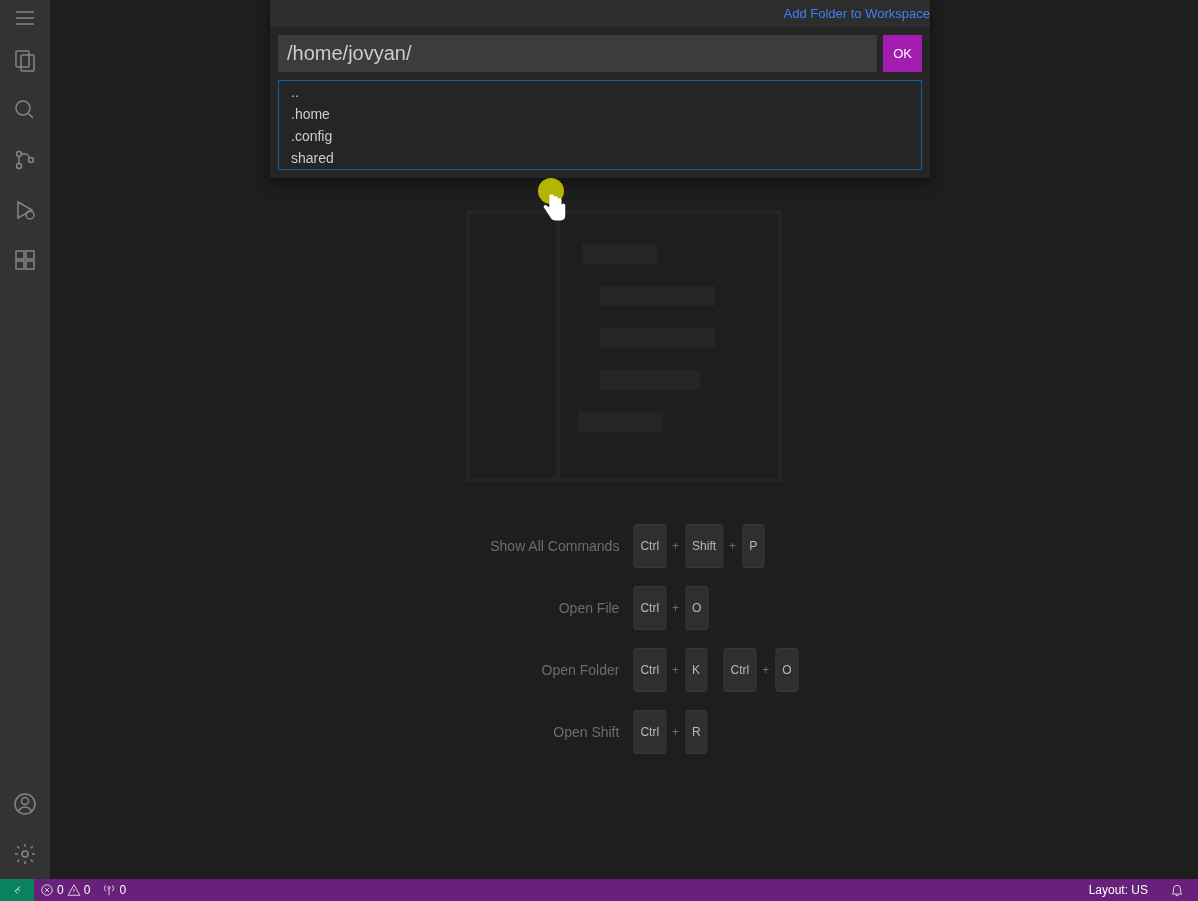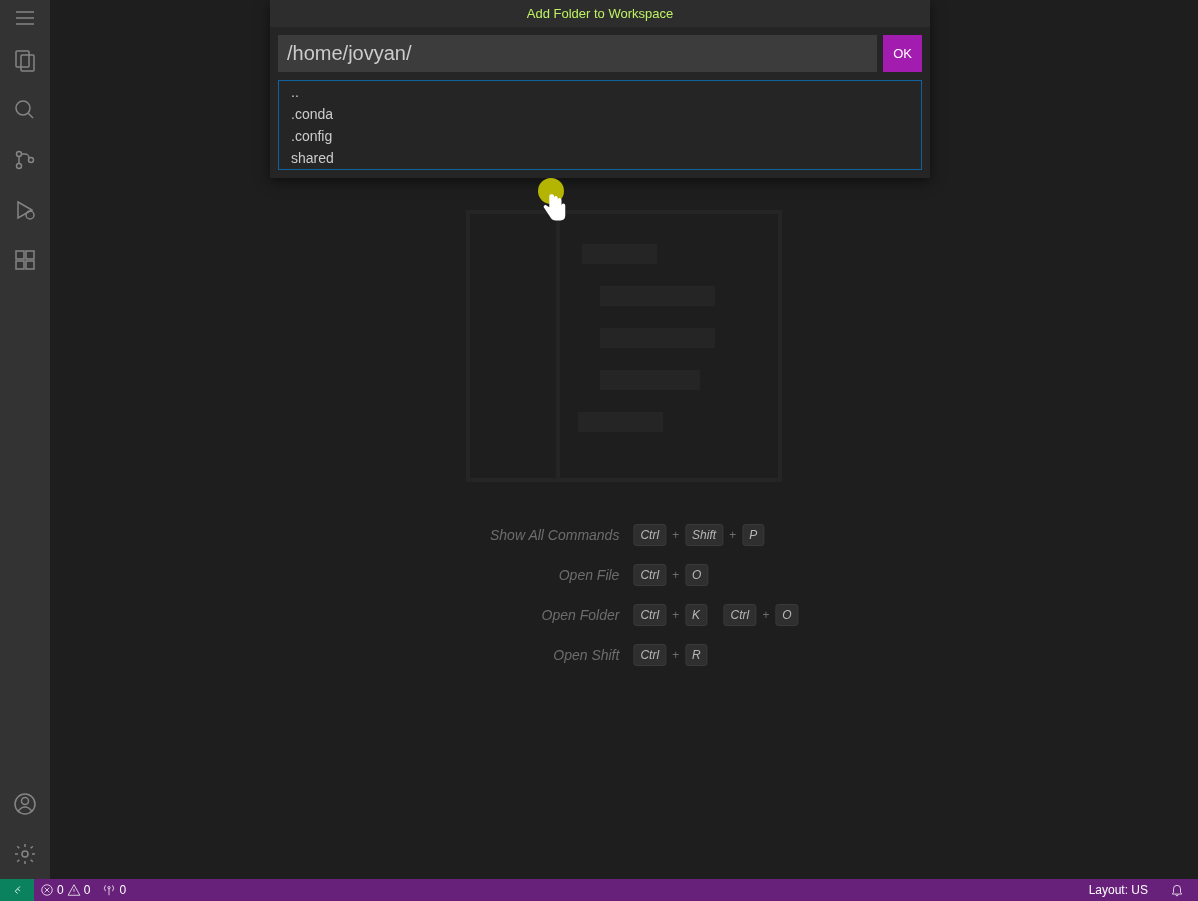--- a/index.html
+++ b/index.html
@@ -21,30 +21,30 @@
 .watermark .wm-left { width:90px; border-right:4px solid #252525; }
 .watermark .wm-right { flex:1; padding:30px 0 0 40px; }
 .wm-line { background:#252525; height:20px; margin-bottom:22px; }
 .wm-l1 { width:75px; margin-left:-18px; }
 .wm-l2 { width:115px; }
 .wm-l3 { width:115px; }
 .wm-l4 { width:100px; }
 .wm-l5 { width:85px; margin-left:-22px; }
 
 
-.hints { position:absolute; top:524px; left:50%; transform:translateX(-50%); display:flex; flex-direction:column; gap:18px; color:#6d6d6d;font-style:italic; }
+.hints { position:absolute; top:524px; left:50%; transform:translateX(-50%); display:flex; flex-direction:column; gap:18px; color:#6d6d6d; }
 .hint-row { display:flex; align-items:center; gap:14px; }
 .hint-label { width:170px; text-align:right; font-size:14px; line-height:1.3; }
 .hint-keys { display:flex; align-items:center; gap:6px; }
-.key { background:#2f2f2f; border:1px solid #3a3a3a; border-radius:3px; padding:3px 6px; font-size:12px; color:#b8b8b8; }
+.key { background:#2f2f2f; border:1px solid #3a3a3a; border-radius:3px; padding:14px 6px; font-size:12px; color:#b8b8b8; }
 .plus { color:#6d6d6d; font-size:12px; }
 
 
 .modal { position:absolute; top:0; left:270px; width:660px; background:#252526; box-shadow:0 4px 12px rgba(0,0,0,.5); z-index:50; }
-.modal-title { text-align:center; font-size:13px; color:#bef264; padding:6px 0; background:#2d2d2d; }
+.modal-title { text-align:right; font-size:13px; color:#3b82f6; padding:6px 0; background:#2d2d2d; }
 .modal-body { padding:8px; }
 .input-row { display:flex; gap:6px; }
 .path-input { flex:1; background:#3c3c3c; border:none; padding:7px 9px; color:#ccc; font-size:20px; outline:none; }
 .ok-btn { background:#a21caf; border:none; color:#fff; padding:0 10px; font-size:13px; cursor:pointer; }
 .suggestions { margin-top:8px; border:1px solid #0e639c; background:#252526; }
 .suggestion { padding:3px 12px; font-size:14px; color:#ccc; cursor:pointer; }
 .suggestion.hover { background:#2a2d2e; }
 
 
 .status-bar { position:absolute; left:0; bottom:0; width:100%; height:22px; background:#68217a; color:#fff; display:flex; align-items:center; font-size:12px; }
@@ -178,21 +178,21 @@
 
 <div class="modal">
   <div class="modal-title">Add Folder to Workspace</div>
   <div class="modal-body">
     <div class="input-row">
       <input class="path-input" value="/home/jovyan/" style="">
       <button class="ok-btn">OK</button>
     </div>
     <div class="suggestions">
       <div class="suggestion">..</div>
-      <div class="suggestion">.conda</div>
+      <div class="suggestion">.home</div>
       <div class="suggestion">.config</div>
       <div class="suggestion">shared</div>
     </div>
   </div>
 </div>
 
 <div class="cursor-overlay">
   <div class="cursor-dot"></div>
   <div class="cursor-hand">
     <svg viewBox="0 0 32 40">

